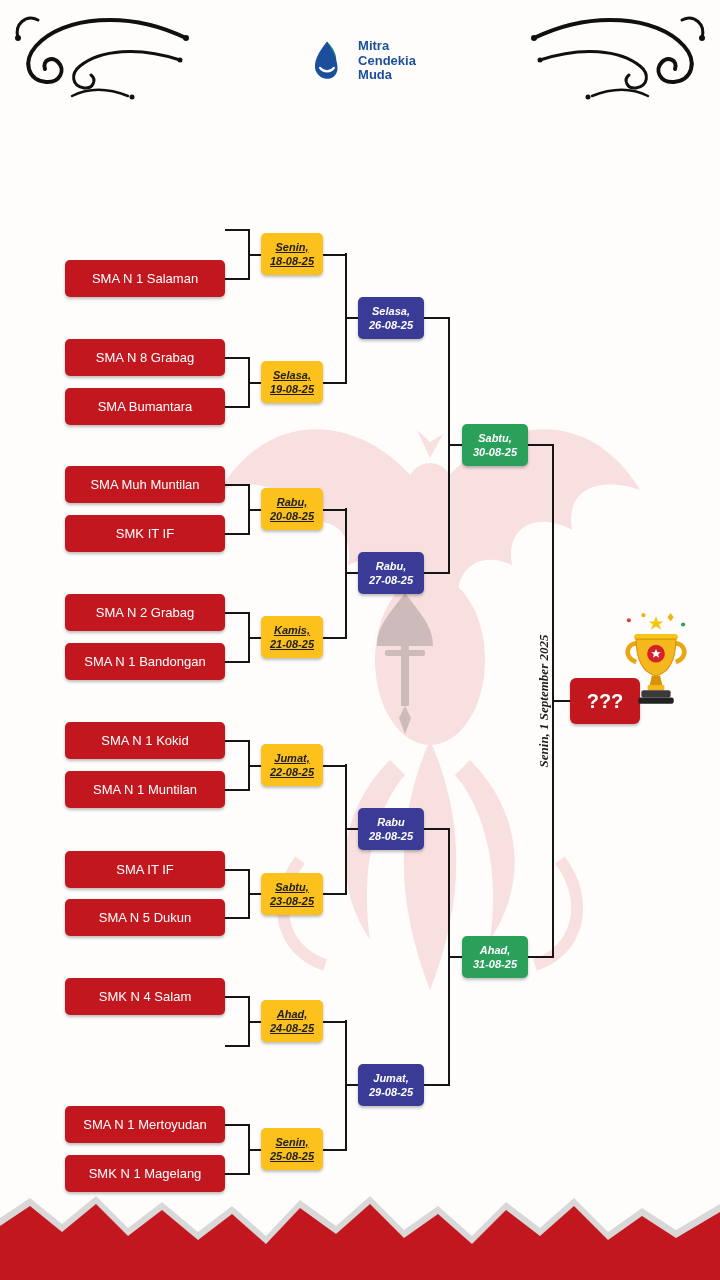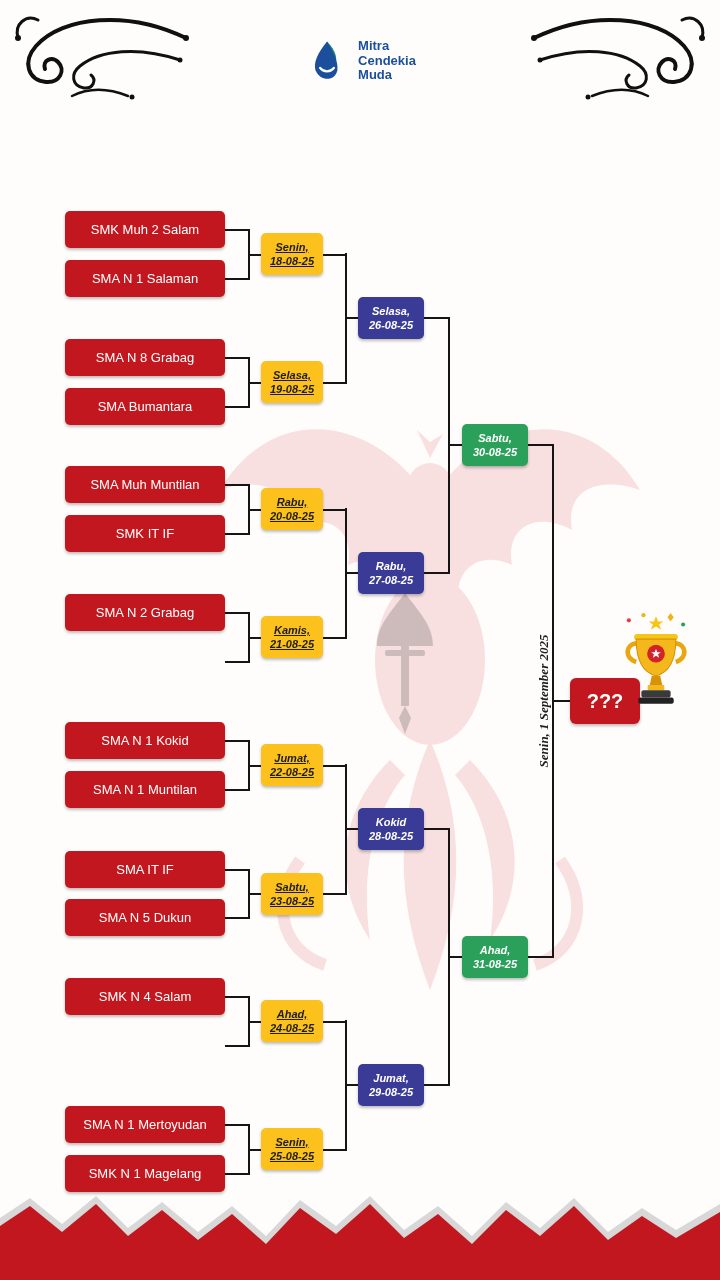--- a/index.html
+++ b/index.html
@@ -121,27 +121,27 @@
     <g fill="#3a3a3a">
       <path d="M60,5 C75,25 88,38 88,58 L32,58 C32,38 45,25 60,5 Z"></path>
       <rect x="56" y="58" width="8" height="60"></rect>
       <rect x="40" y="62" width="40" height="6" rx="2"></rect>
       <path d="M60,118 L66,130 L60,146 L54,130 Z"></path>
     </g>
   </svg>
 
   <div id="bracket">
 
-    <div class="team" style="top:211px">SMK Muh 2 Salam</div>
     <div class="team" style="top:260px">SMA N 1 Salaman</div>
     <div class="team" style="top:339px">SMA N 8 Grabag</div>
     <div class="team" style="top:388px">SMA Bumantara</div>
     <div class="team" style="top:515px">SMK IT IF</div>
     <div class="team" style="top:466px">SMA Muh Muntilan</div>
     <div class="team" style="top:594px">SMA N 2 Grabag</div>
+    <div class="team" style="top:643px">SMA N 1 Bandongan</div>
     <div class="team" style="top:722px">SMA N 1 Kokid</div>
     <div class="team" style="top:771px">SMA N 1 Muntilan</div>
     <div class="team" style="top:851px">SMA IT IF</div>
     <div class="team" style="top:899px">SMA N 5 Dukun</div>
     <div class="team" style="top:978px">SMK N 4 Salam</div>
     <div class="team" style="top:1106px">SMA N 1 Mertoyudan</div>
     <div class="team" style="top:1155px">SMK N 1 Magelang</div>
 
     <div class="date-box yellow" style="top:233px">
       <span>Senin,</span>
@@ -178,21 +178,21 @@
 
     <div class="date-box blue" style="top:297px">
       <span>Selasa,</span>
       <span>26-08-25</span>
     </div>
     <div class="date-box blue" style="top:552px">
       <span>Rabu,</span>
       <span>27-08-25</span>
     </div>
     <div class="date-box blue" style="top:808px">
-      <span>Kokid</span>
+      <span>Rabu</span>
       <span>28-08-25</span>
     </div>
     <div class="date-box blue" style="top:1064px">
       <span>Jumat,</span>
       <span>29-08-25</span>
     </div>
 
     <div class="date-box green" style="top:424px">
       <span>Sabtu,</span>
       <span>30-08-25</span>

